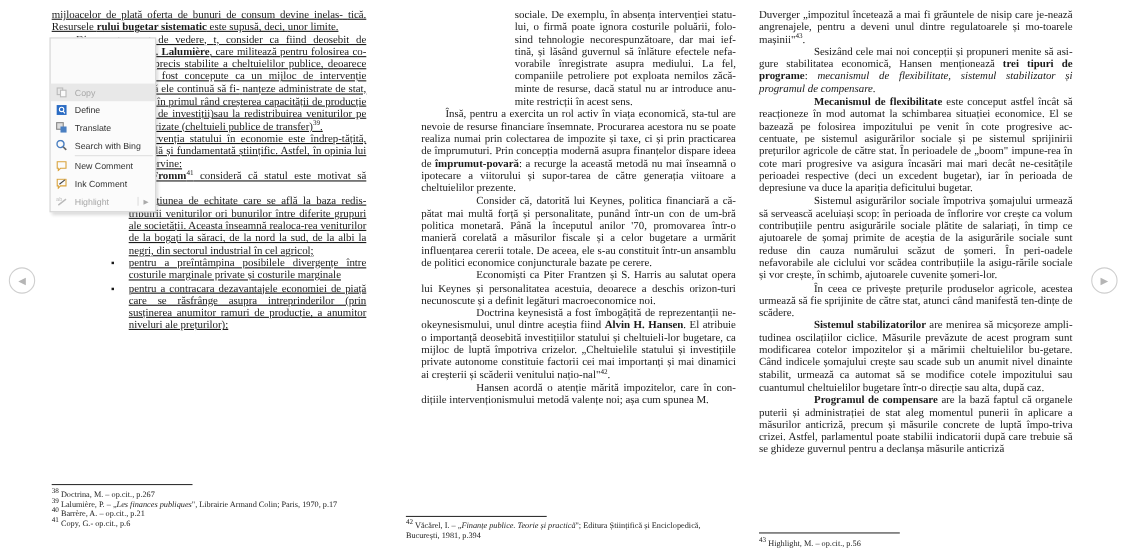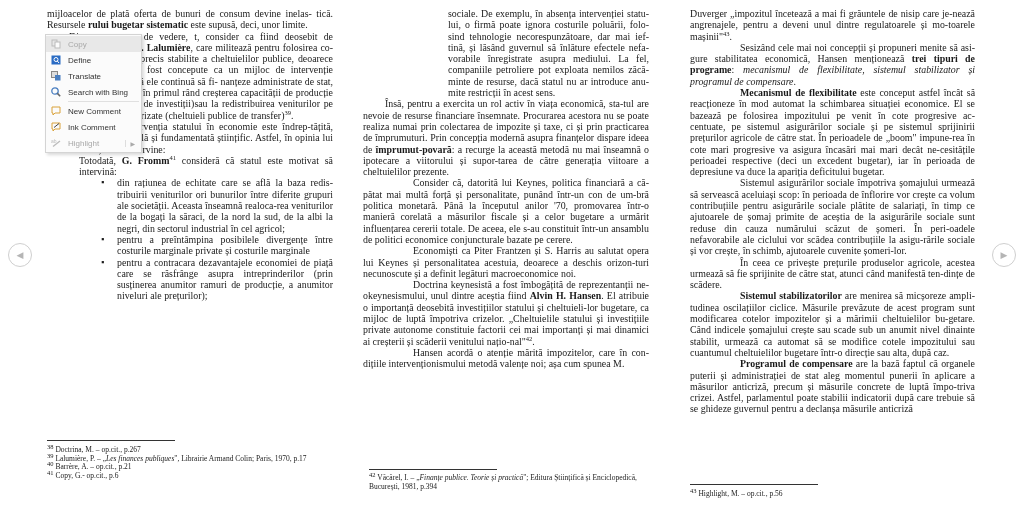--- a/index.html
+++ b/index.html
@@ -1,22 +1,22 @@
 <!DOCTYPE html>
 <html><head>
 <meta charset="utf-8">
 <style>
   html, body { margin:0; padding:0; }
   body {
     width:1024px; height:508px; overflow:hidden; position:relative;
     background:#ffffff; font-family:"Liberation Serif", serif; color:#1a1a1a;
   }
   .page { position:absolute; top:8px; font-size:9.9px; line-height:11.3px; text-align:justify; }
-  #col1 { left:47px; width:286px; }
-  #col2 { left:363px; width:286px; }
+  #col1 { left:47px; width:286px;text-decoration:underline; }
+  #col2 { left:383px; width:286px; }
   #col3 { left:690px; width:285px; }
   .p { margin:0; }
   .ind { text-indent:22px; }
   .ind2 { text-indent:50px; }
   .hang { padding-left:32px; }
   .blk { padding-left:85px; }
   ul.bul { margin:0; padding:0 0 0 70px; list-style:none; }
   ul.bul li { position:relative; padding-left:0; }
   ul.bul li::before { content:"\25AA"; position:absolute; left:-16px; top:0; font-size:9px; }
   b { font-weight:bold; }
@@ -32,21 +32,21 @@
   }
   #nav-prev { left:8px; top:243px; }
   #nav-next { left:992px; top:243px; }
   .ctx {
     position:absolute; left:45px; top:34px; width:95px; background:#fbfbfb;
     border:1px solid #d4d4d4; box-shadow:2px 2px 3px rgba(0,0,0,0.15);
     font-family:"Liberation Sans", sans-serif; font-size:8px; padding:1px 0;
   }
   .ctx-item { height:16px; display:flex; align-items:center; padding-left:4px; color:#333; position:relative; }
   .ctx-item.disabled { color:#a8a8a8; }
-  .ctx-item.hover { background:#e8e8e8; }
+  .ctx-item.hover { background:#e8e8e8;margin-top:40px; }
   .ctx-icon { width:11px; height:11px; margin-right:7px; display:inline-flex; align-items:center; justify-content:center; font-size:8px; }
   .ctx-sep { height:1px; background:#e0e0e0; margin:1px 2px 1px 22px; }
   .submenu-arrow { position:absolute; right:6px; font-size:6px; color:#aaa; border-left:1px solid #ddd; padding-left:4px; }
 </style>
 </head>
 <body>
 
 <div class="page" id="col1">
   <p class="p"><span>mijloacelor de plată oferta de bunuri de consum devine inelas-</span> <span>tică. Resursele </span><b>rului bugetar sistematic</b><span> este supusă, deci,</span> <span>unor limite.</span></p>
   <p class="p ind"><span>Din acest punct de vedere, </span><span>t, consider ca fiind deosebit de importantă</span> <b>opinia lui P. Lalumière</b><span>, care militează pentru folosirea co-</span> <span>ordonată și în scopuri precis stabilite a cheltuielilor publice,</span> <span>deoarece cheltuielile publice au fost concepute ca un mijloc de</span> <span>intervenție economic și social; dacă ele continuă să fi-</span> <span>nanțeze administrate de stat, ele trebuie să servească în</span> <span>primul rând creșterea capacității de producție a economiei</span> <span>(cheltuieli de investiții)sau la redistribuirea veniturilor pe</span> <span>categorii sociale defavorizate (cheltuieli publice de transfer)</span><sup>39</sup>.</p>

